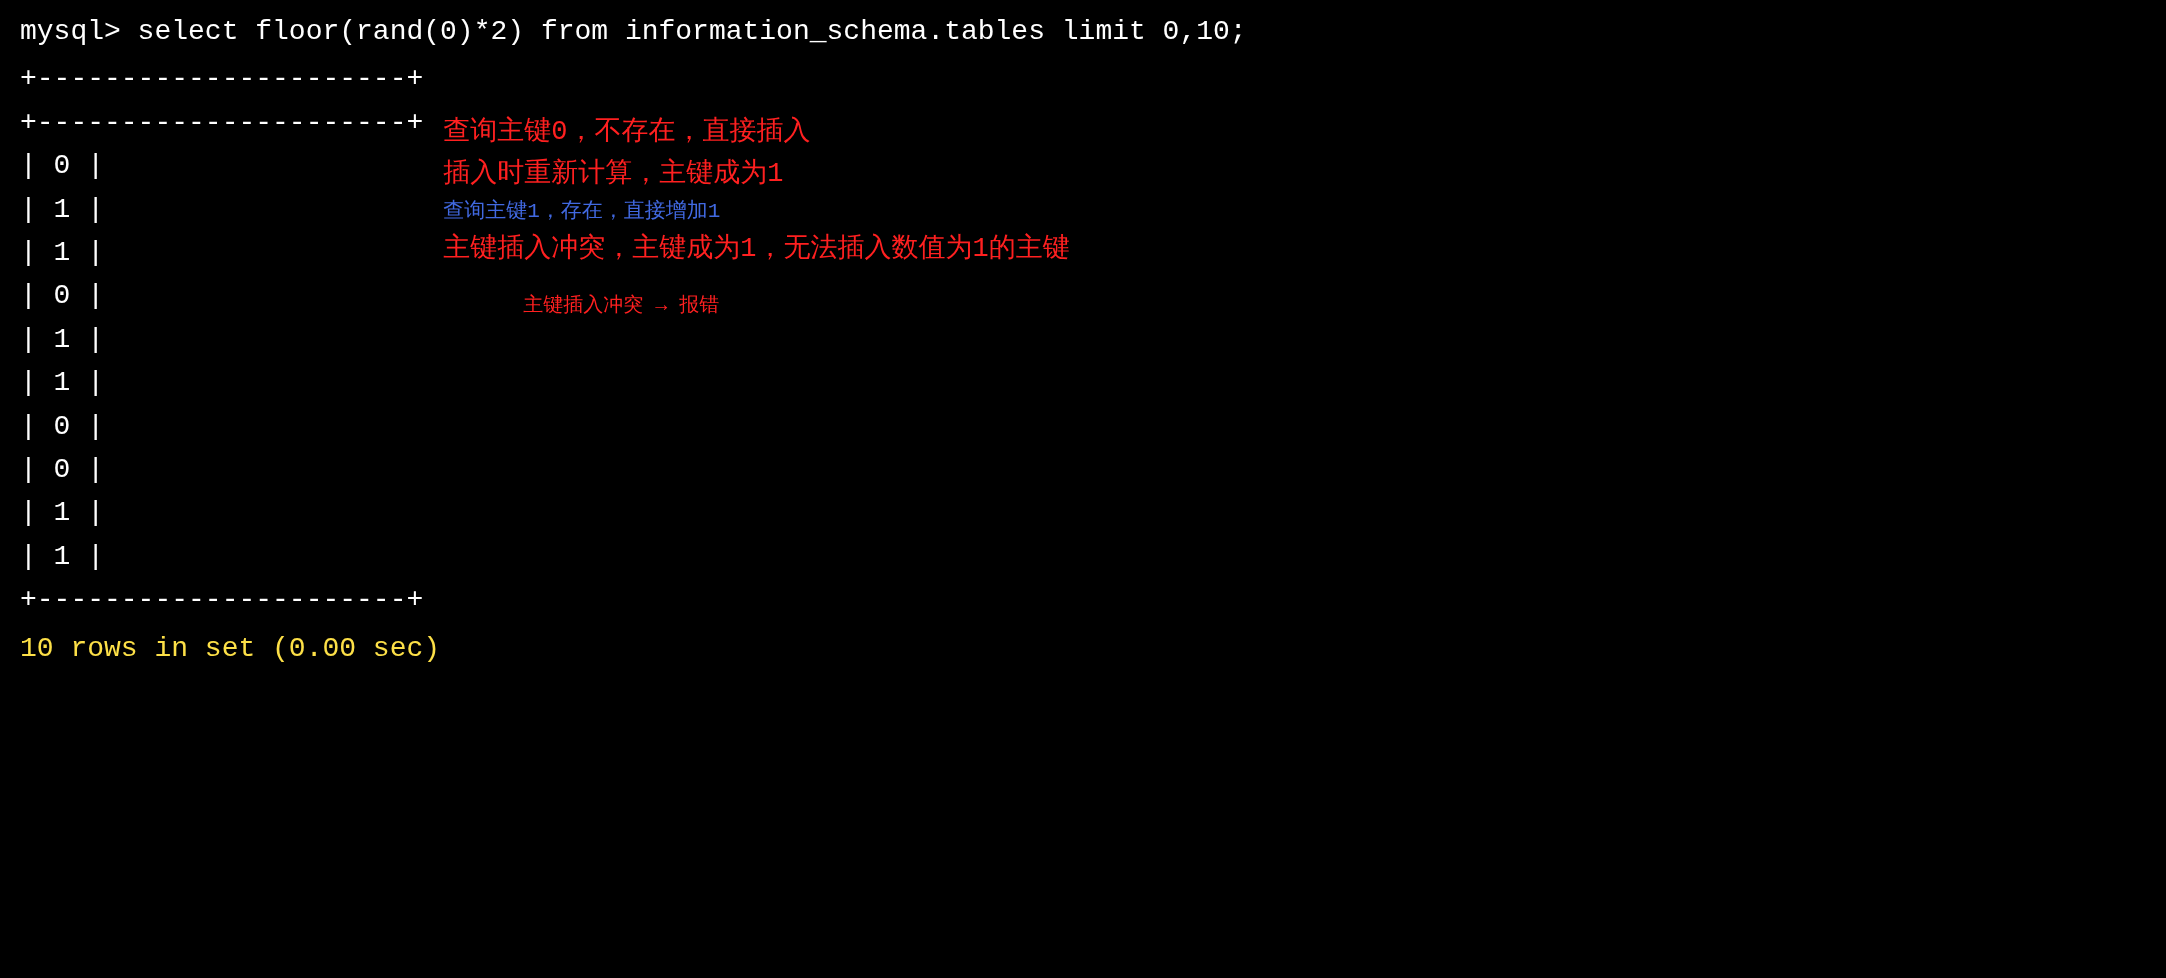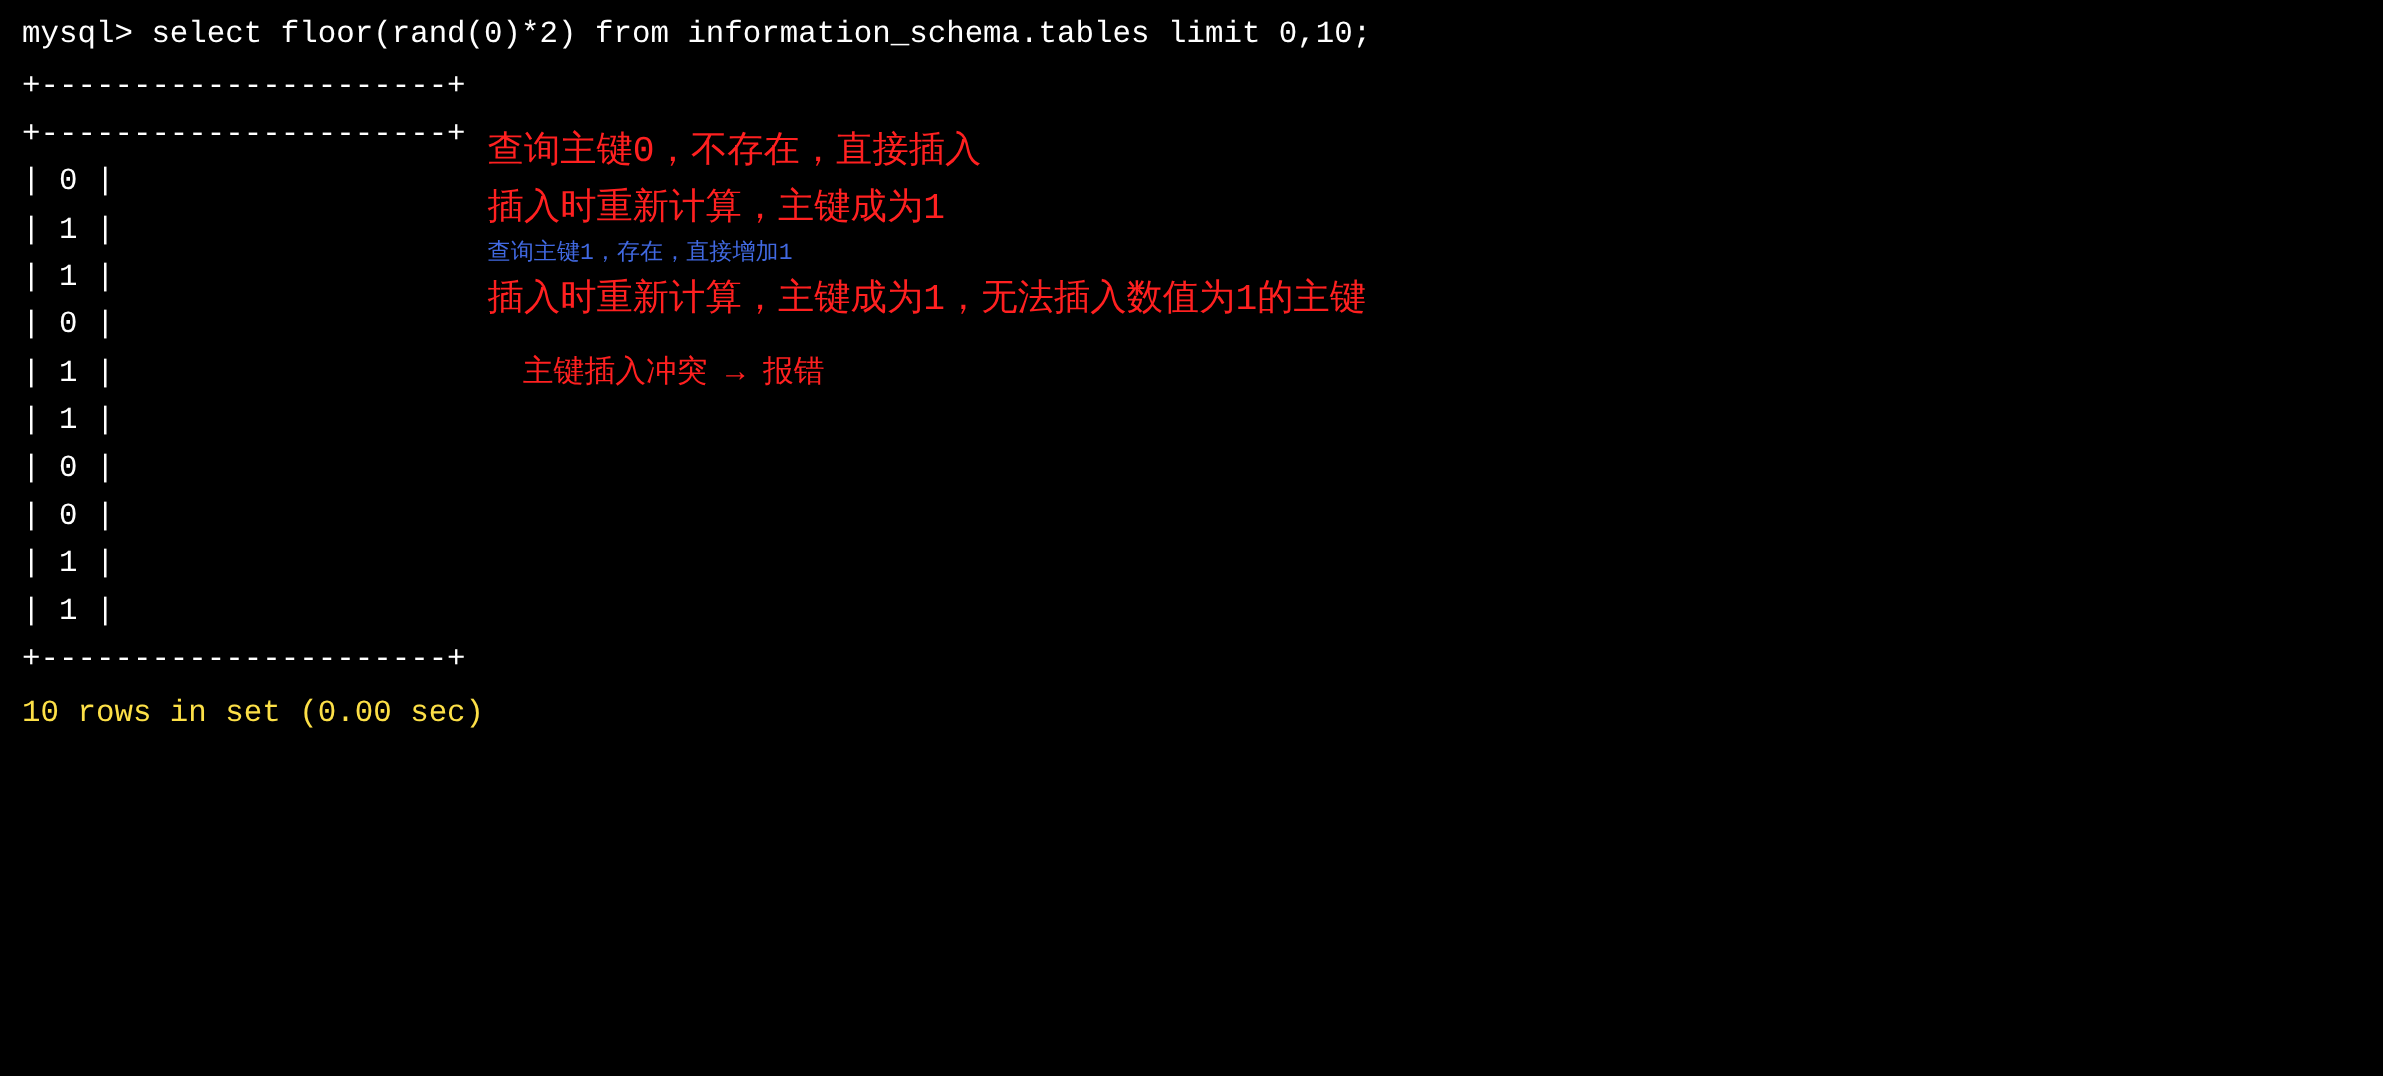--- a/index.html
+++ b/index.html
@@ -61,42 +61,42 @@
 
     .annotations {
       display: flex;
       flex-direction: column;
       margin-left: 20px;
       padding-top: 55px;
     }
 
     .annotation-red {
       color: #ff2020;
-      font-size: 33px;
+      font-size: 27px;
       line-height: 1.55;
       white-space: pre;
       display: block;
     }
 
     .annotation-blue {
       color: #4169e1;
       font-size: 21px;
       line-height: 1.55;
       white-space: pre;
       display: block;
     }
 
     .annotation-red-center {
       color: #ff2020;
-      font-size: 28px;
+      font-size: 20px;
       line-height: 1.55;
       white-space: pre;
       display: block;
       margin-top: 20px;
-      margin-left: 32px;
+      margin-left: 80px;
     }
 
     .line-summary {
       color: #fde047;
       white-space: pre;
       display: block;
       margin-top: 6px;
     }
   </style>
 </head>
@@ -120,19 +120,19 @@
       <span class="table-data-row">| 0 |</span>
       <span class="table-data-row">| 1 |</span>
       <span class="table-data-row">| 1 |</span>
       <span class="table-border">+----------------------+</span>
     </div>
 
     <div class="annotations">
       <span class="annotation-red" style="color: rgb(255, 32, 32);">查询主键0，不存在，直接插入</span>
       <span class="annotation-red" style="color: rgb(255, 32, 32);">插入时重新计算，主键成为1</span>
       <span class="annotation-blue" style="color: rgb(65, 105, 225);">查询主键1，存在，直接增加1</span>
-      <span class="annotation-red" style="color: rgb(255, 32, 32);">插入时重新计算，主键成为1，无法插入数值为1的主键</span>
+      <span class="annotation-red" style="color: rgb(255, 32, 32);">主键插入冲突，主键成为1，无法插入数值为1的主键</span>
       <span class="annotation-red-center">主键插入冲突 → 报错</span>
     </div>
   </div>
 
   <span class="line-summary">10 rows in set (0.00 sec)</span>
 </div>
 
 </body></html>

